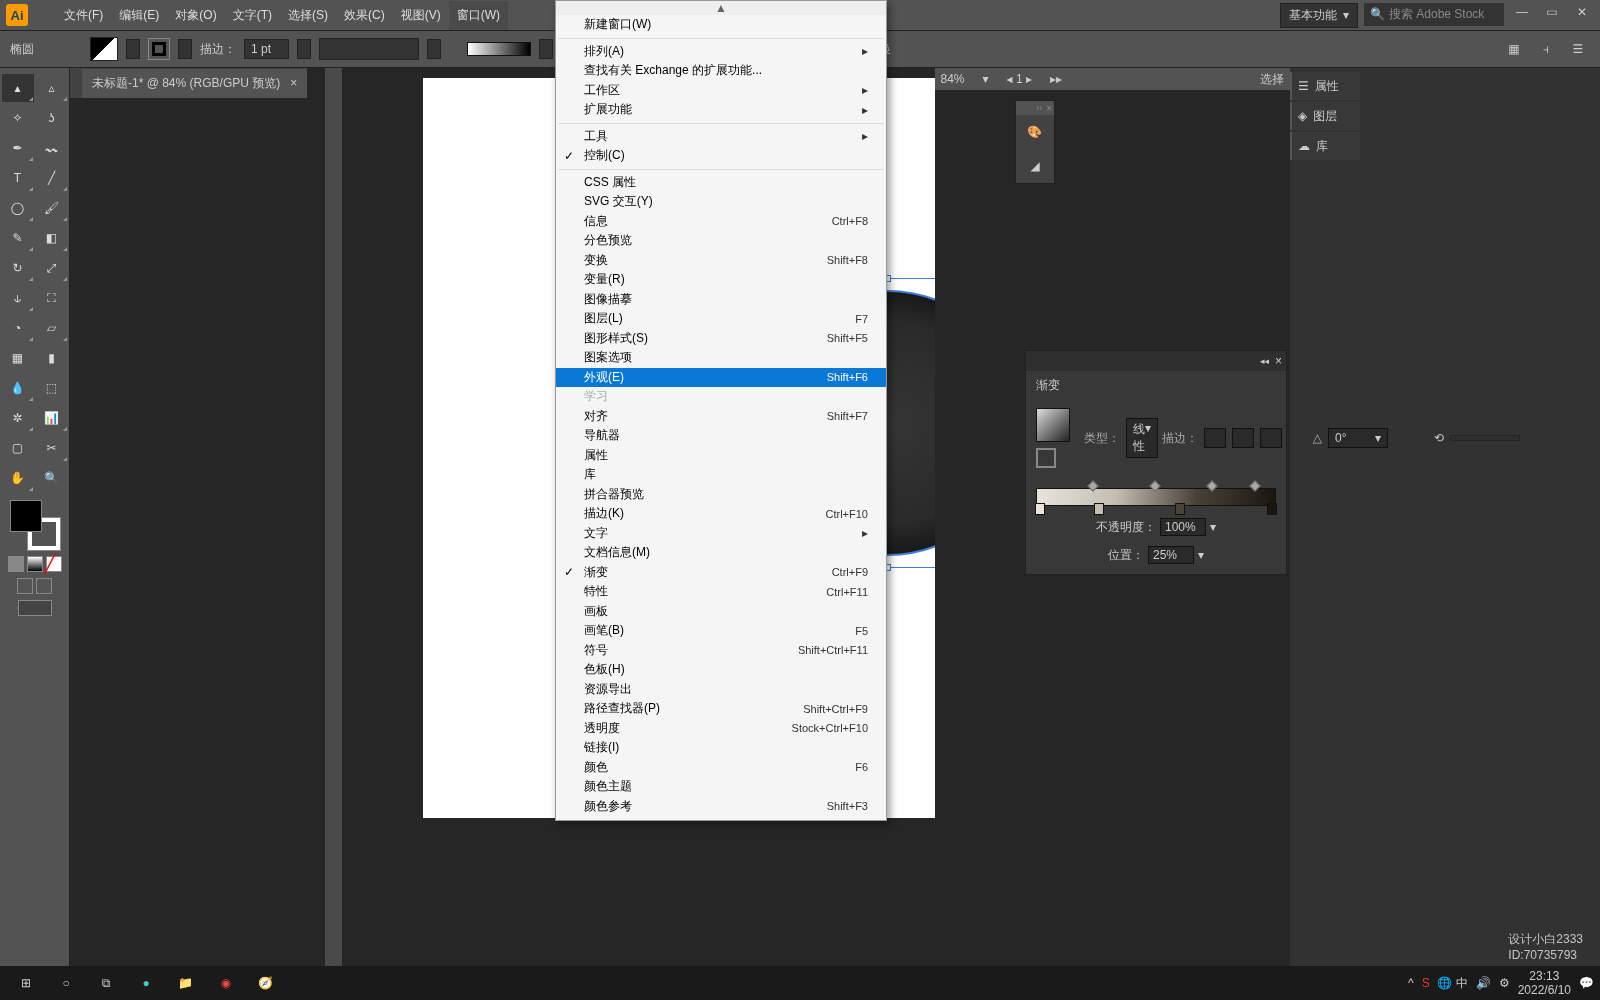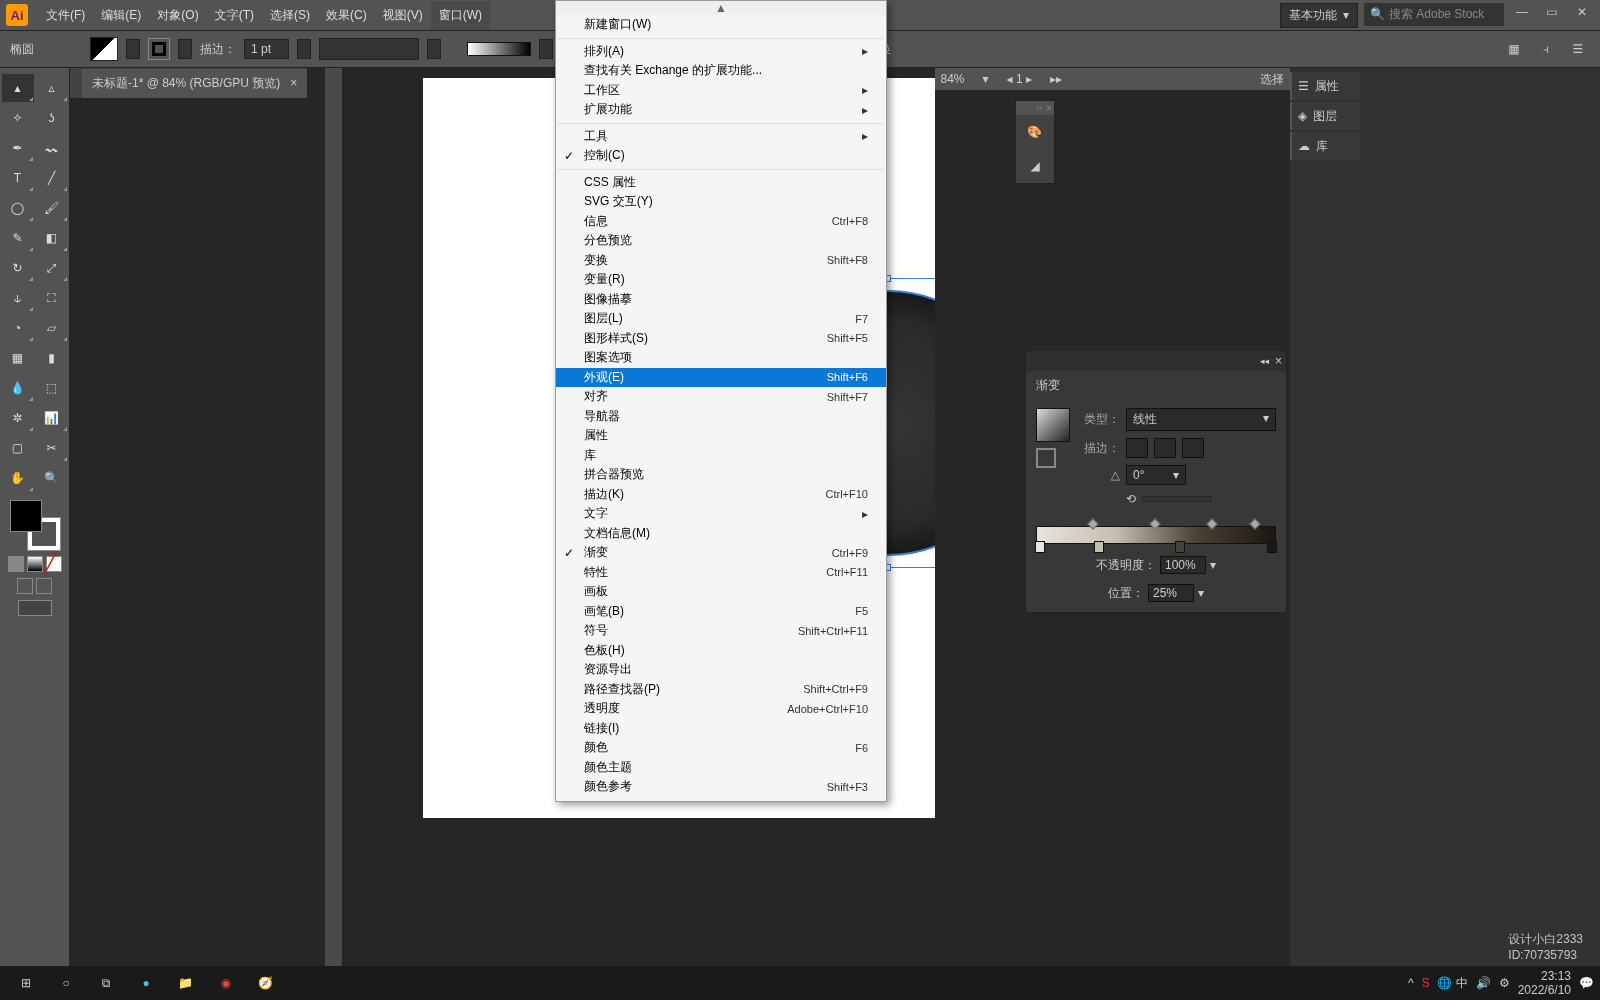--- a/index.html
+++ b/index.html
@@ -1,18 +1,18 @@
 <!DOCTYPE html>
 <html><head>
 <meta charset="utf-8">
 <style>
 *{margin:0;padding:0;box-sizing:border-box;font-family:"Microsoft YaHei",Arial,sans-serif;font-size:12px;user-select:none}
 body{background:#323232;width:1600px;height:1000px;overflow:hidden;position:relative}
 .menubar{height:30px;background:#535353;display:flex;align-items:center;padding:0 6px;color:#ddd}
-.ai-logo{width:22px;height:22px;background:#ff9a00;color:#701a75;font-weight:bold;display:flex;align-items:center;justify-content:center;border-radius:3px;margin-right:10px;font-size:13px}
+.ai-logo{width:22px;height:22px;background:#ff9a00;color:#0c4a6e;font-weight:bold;display:flex;align-items:center;justify-content:center;border-radius:3px;margin-right:28px;font-size:13px}
 .menubar .mitem{padding:6px 8px;cursor:default}
 .menubar .mitem.active{background:#4a4a4a}
 .menubar-right{margin-left:auto;display:flex;align-items:flex-start;gap:6px}
 .workspace-drop{background:#333;padding:3px 8px;border:1px solid #222;display:flex;align-items:center;gap:6px;color:#ccc}
 .search{background:#333;padding:3px 6px;color:#888;display:flex;align-items:center;gap:4px;width:140px}
 .winbtn{width:24px;height:18px;color:#ccc;display:flex;align-items:center;justify-content:center}
 .optbar{height:38px;background:#535353;border-top:1px solid #222;border-bottom:1px solid #222;display:flex;align-items:center;padding:0 10px;color:#ddd;gap:8px}
 .opt-label{color:#ccc}
 .swatch{width:28px;height:24px;border:1px solid #222;background:linear-gradient(135deg,#000 50%,#fff 50%);position:relative}
 .stroke-sw{width:22px;height:22px;border:1px solid #888;background:#535353;position:relative}
@@ -60,21 +60,21 @@
 .menu .mi .arr{margin-left:auto;color:#333}
 .menu .mi.hl{background:#0a78d6;color:#fff}
 .menu .mi.hl .sc{color:#fff}
 .menu .sep{height:1px;background:#ddd;margin:3px 2px}
 .menu .check{position:absolute;left:8px}
 .grad-panel{position:absolute;top:350px;left:1025px;width:262px;background:#383838;border:1px solid #222;z-index:40;color:#ccc}
 .gp-head{height:20px;background:#2f2f2f;display:flex;justify-content:flex-end;align-items:center;padding:0 4px;gap:6px}
 .gp-tab{padding:6px 10px;background:#383838;display:inline-block}
 .gp-body{padding:8px 10px;display:flex;gap:10px}
 .gp-preview{width:34px;height:34px;background:linear-gradient(135deg,#ddd,#222);border:1px solid #111}
-.gp-controls{flex:1;display:flex;flex-direction:column;gap:7px}
+.gp-controls{flex:1;display:flex;flex-direction:row;gap:0}
 .gp-row{display:flex;align-items:center;gap:6px}
 .gp-row label{width:40px;text-align:right;color:#aaa}
 .gp-select{flex:1;background:#2a2a2a;border:1px solid #111;padding:2px 6px;display:flex;justify-content:space-between}
 .gp-btn{width:22px;height:20px;background:#2a2a2a;border:1px solid #111}
 .gp-slider{margin:12px 10px 6px;height:18px;background:linear-gradient(90deg,#e8e4dc,#c4bdb0,#4a4236,#1a1610);border:1px solid #111;position:relative}
 .gp-stop{position:absolute;bottom:-10px;width:10px;height:12px;background:#888;border:1px solid #111}
 .gp-dia{position:absolute;top:-7px;width:8px;height:8px;background:#aaa;transform:rotate(45deg);border:1px solid #666}
 .gp-foot{padding:6px 10px 10px;display:flex;gap:10px;justify-content:center}
 .gp-foot .fld{display:flex;align-items:center;gap:4px}
 .gp-foot .val{width:46px;background:#2a2a2a;border:1px solid #111;padding:1px 4px}
@@ -325,20 +325,23 @@
         <span>图形样式(S)</span>
         <span class="sc">Shift+F5</span>
       </div>
       <div class="mi">
         <span>图案选项</span>
       </div>
       <div class="mi hl">
         <span>外观(E)</span>
         <span class="sc">Shift+F6</span>
       </div>
+      <div class="mi disabled">
+        <span>学习</span>
+      </div>
       <div class="mi">
         <span>对齐</span>
         <span class="sc">Shift+F7</span>
       </div>
       <div class="mi">
         <span>导航器</span>
       </div>
       <div class="mi">
         <span>属性</span>
       </div>
@@ -384,21 +387,21 @@
       </div>
       <div class="mi">
         <span>资源导出</span>
       </div>
       <div class="mi">
         <span>路径查找器(P)</span>
         <span class="sc">Shift+Ctrl+F9</span>
       </div>
       <div class="mi">
         <span>透明度</span>
-        <span class="sc">Adobe+Ctrl+F10</span>
+        <span class="sc">Stock+Ctrl+F10</span>
       </div>
       <div class="mi">
         <span>链接(I)</span>
       </div>
       <div class="mi">
         <span>颜色</span>
         <span class="sc">F6</span>
       </div>
       <div class="mi">
         <span>颜色主题</span>
@@ -487,19 +490,19 @@
   <div class="tb-item" style="color:#4cc">●</div>
   <div class="tb-item" style="color:#ffcc00">📁</div>
   <div class="tb-item" style="color:#e44">◉</div>
   <div class="tb-item" style="color:#4a90d9">🧭</div>
   <div class="tb-right">
     <span>^</span>
       <span style="color:#e33">S</span>
       <span>🌐 中</span>
       <span>🔊</span>
       <span>⚙</span>
-    <div style="text-align:right">
+    <div style="text-align:center">
         <div>23:13</div>
         <div>2022/6/10</div>
       </div>
     <span>💬</span>
   </div>
 </div>
 
 </body></html>

